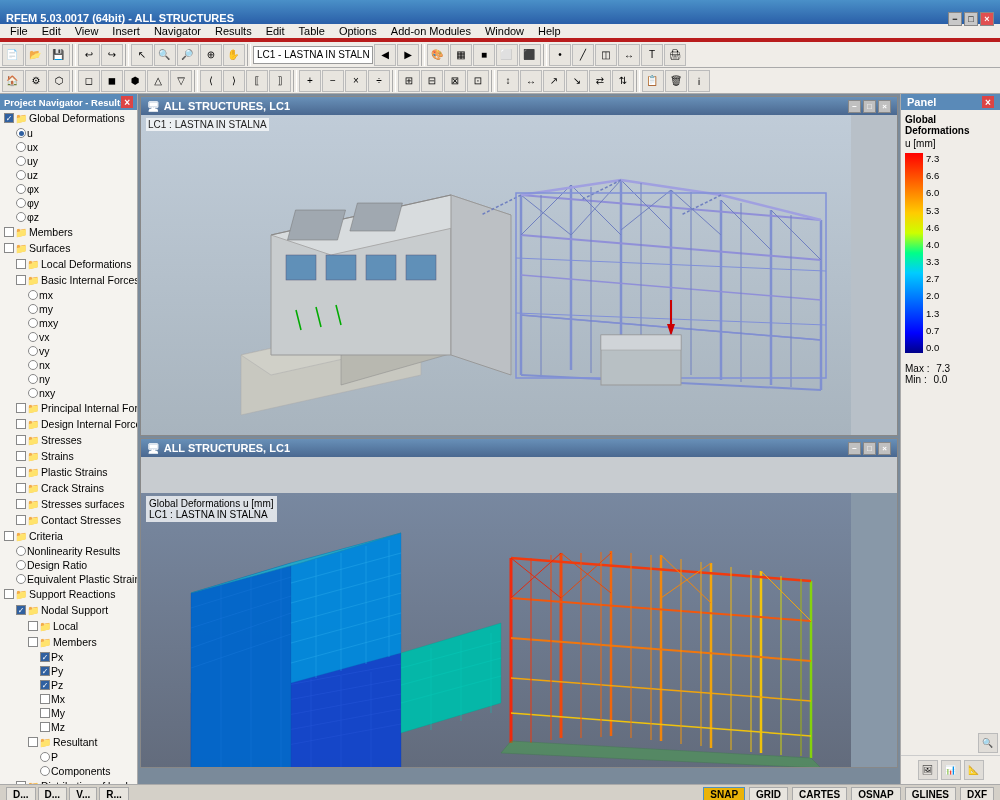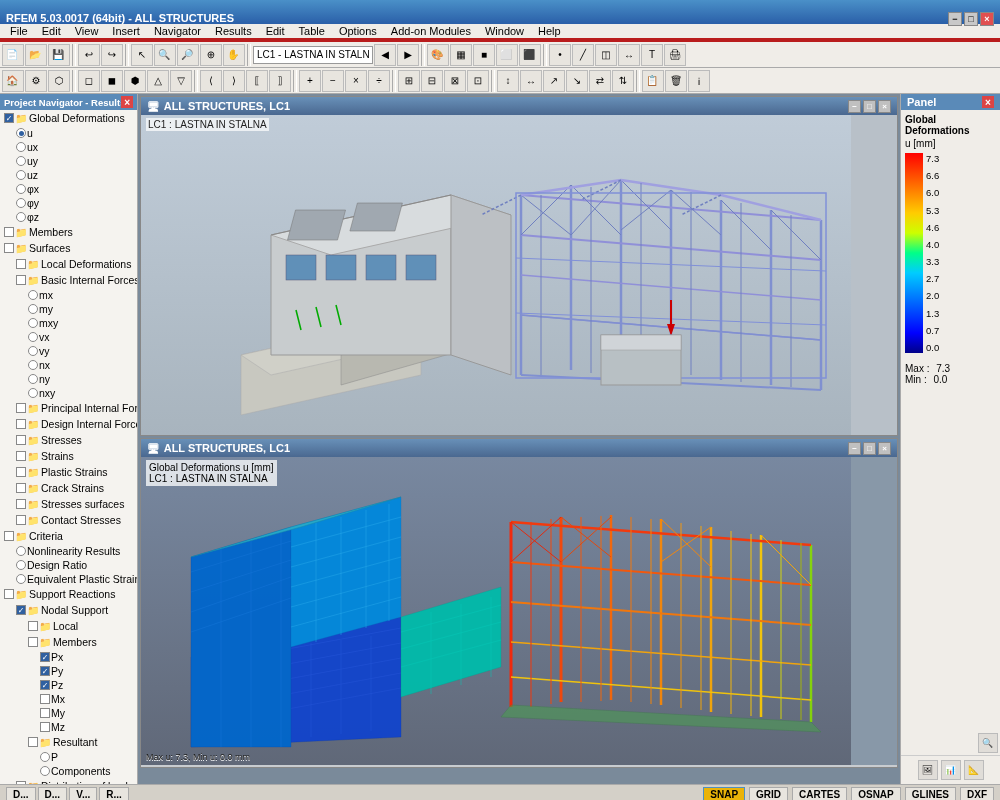--- a/index.html
+++ b/index.html
@@ -239,21 +239,21 @@
       background: rgba(255,255,255,0.7);
       padding: 1px 2px;
     }
 
     
     #top-viewport { height: 340px; }
     #top-viewport .viewport-content { height: 320px; }
 
     
     #bottom-viewport { height: 330px; }
-    #bottom-viewport .viewport-content { height: 308px; }
+    #bottom-viewport .viewport-content { height: 308px; margin-top: 36px; }
 
     
     #side-panel {
       width: 100px;
       background: #f0ede8;
       border-left: 1px solid #aaa;
       flex-shrink: 0;
       display: flex;
       flex-direction: column;
     }

